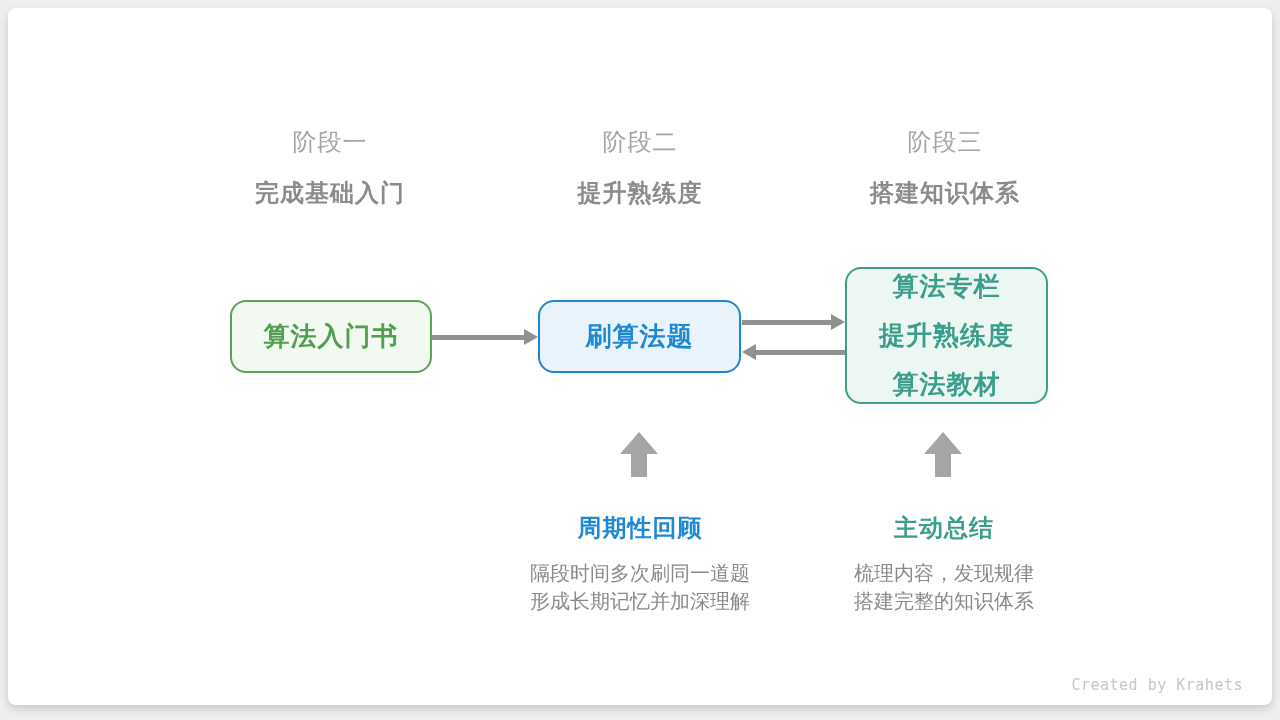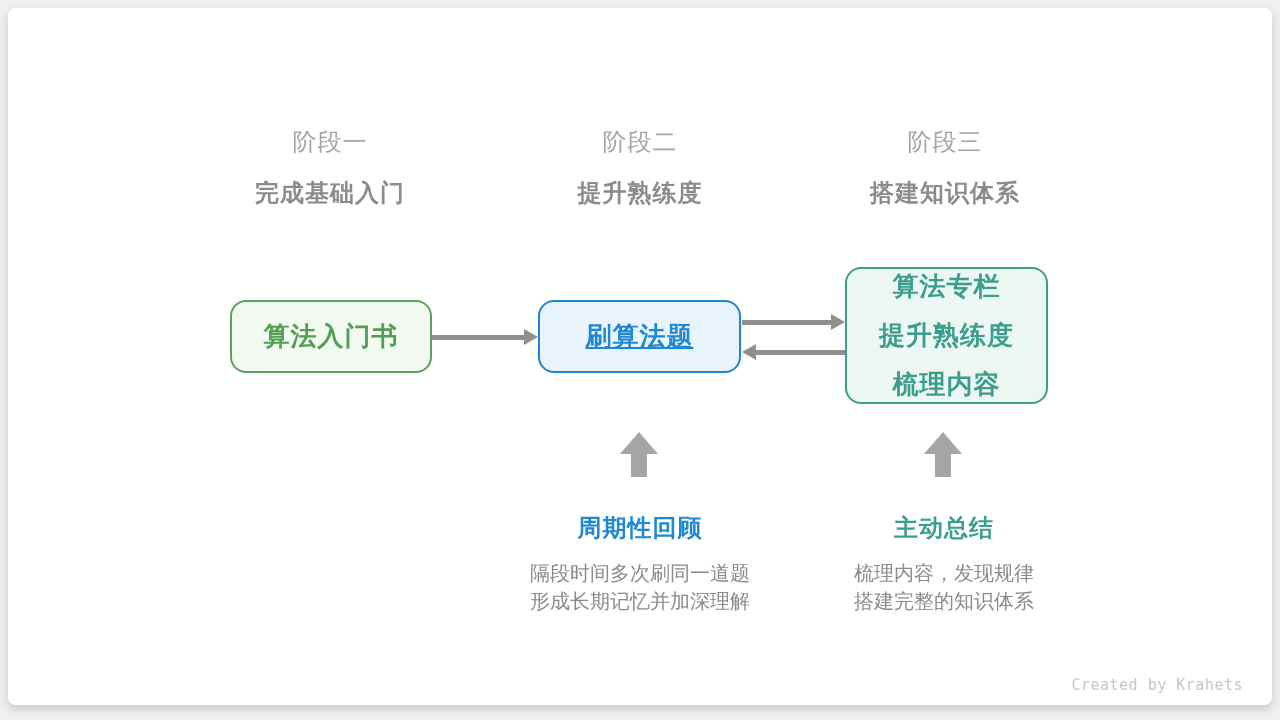--- a/index.html
+++ b/index.html
@@ -62,21 +62,20 @@
     left: 222px; top: 292px; width: 202px; height: 73px;
     border: 2.5px solid #5ba05b;
     background: #f2f9f1;
     color: #529e52;
   }
   .box-blue {
     left: 530px; top: 292px; width: 203px; height: 73px;
     border: 2.5px solid #1d86d1;
     background: #e9f3fb;
     color: #1e88d2;
-    text-decoration: underline;
   }
   .box-teal {
     left: 837px; top: 259px; width: 203px; height: 137px;
     border: 2.5px solid #3d9e8d;
     background: #ecf7f3;
     color: #3b9e8c;
     line-height: 37px;
   }
 
   
@@ -183,21 +182,21 @@
 
     <div class="box box-green">
       <span>算法入门书</span>
     </div>
     <div class="box box-blue">
       <span>刷算法题</span>
     </div>
     <div class="box box-teal">
       <span>算法专栏</span>
       <span>提升熟练度</span>
-      <span>梳理内容</span>
+      <span>算法教材</span>
     </div>
 
     <div class="h-arrow arrow-1">
       <div class="shaft"></div>
       <div class="head-right"></div>
     </div>
     <div class="h-arrow arrow-2">
       <div class="shaft"></div>
       <div class="head-right"></div>
     </div>

